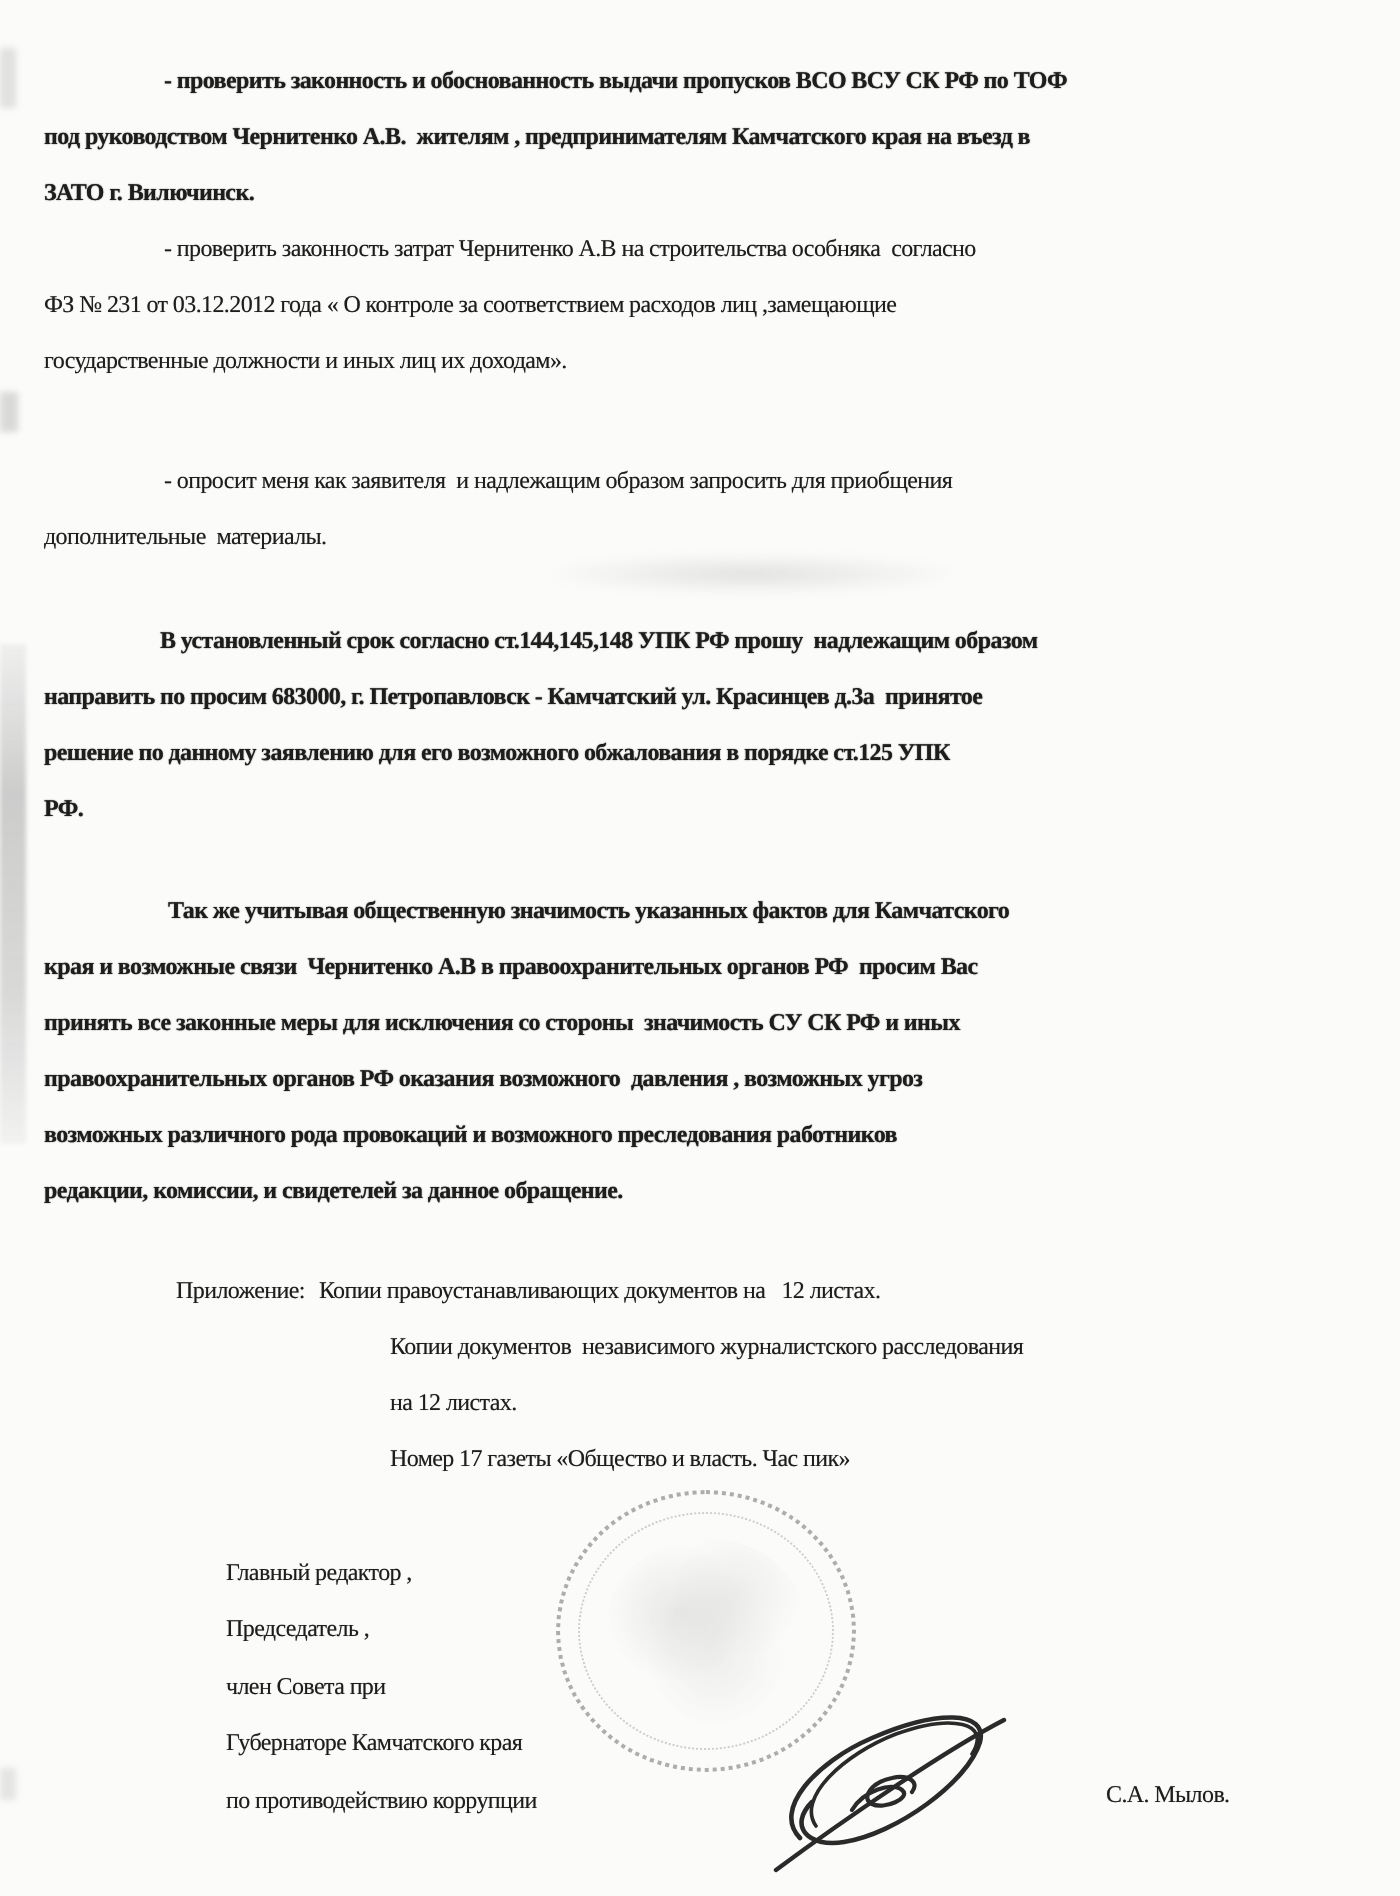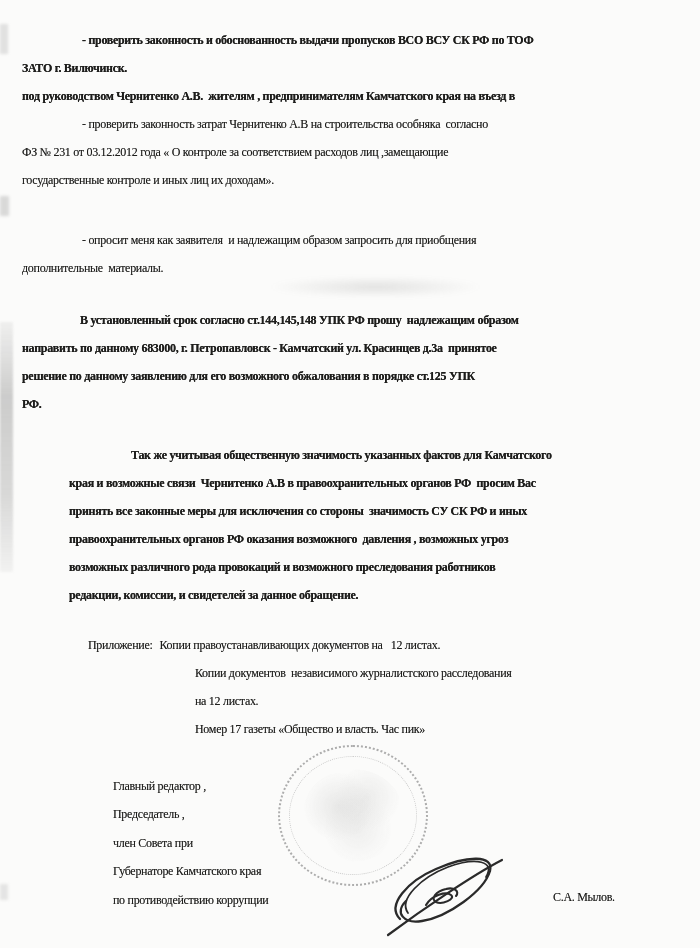--- a/index.html
+++ b/index.html
@@ -20,21 +20,21 @@
     letter-spacing:-0.3px;
     text-shadow:0 0 .35px rgba(25,25,25,.5);
   }
   .para{margin:0;}
   .para.bold .line{font-weight:700;text-shadow:0 0 .6px rgba(15,15,15,.85);}
   .indent-dash{padding-left:60px;}
   .indent-p4{padding-left:58px;}
   .indent-p5{padding-left:62px;}
   .gap-p3{margin-top:32px;}
   .gap-p4{margin-top:24px;font-family:Liberation Serif, serif;}
-  .gap-p5{margin-top:23px;margin-left:47px;}
+  .gap-p5{margin-top:23px;}
 
   .attachment{margin-top:22px;margin-left:66px;}
   .att-first{display:flex;}
   .att-first .att-text{margin-left:7px;}
   .att-cont{margin-left:107px;}
 
   .sig-area{position:relative;height:203px;}
   .sig-titles{position:absolute;left:91px;top:29px;}
   .sig-titles .line{line-height:28.4px;}
   .sig-name{position:absolute;left:531px;top:140px;}
@@ -79,38 +79,38 @@
   <div class="smudge smudge-a"></div>
   <div class="smudge smudge-b"></div>
   <div class="smudge smudge-c"></div>
   <div class="smudge smudge-d"></div>
   <div class="smudge ghost"></div>
 
   <div class="content">
 
     <div class="para bold">
       <div class="line indent-dash">- проверить законность и обоснованность выдачи пропусков ВСО ВСУ СК РФ по ТОФ</div>
+      <div class="line">под руководством Чернитенко А.В.  жителям , предпринимателям Камчатского края на въезд в</div>
       <div class="line">ЗАТО г. Вилючинск.</div>
-      <div class="line">под руководством Чернитенко А.В.  жителям , предпринимателям Камчатского края на въезд в</div>
     </div>
 
     <div class="para normal">
       <div class="line indent-dash">- проверить законность затрат Чернитенко А.В на строительства особняка  согласно</div>
       <div class="line">ФЗ № 231 от 03.12.2012 года « О контроле за соответствием расходов лиц ,замещающие</div>
-      <div class="line">государственные контроле и иных лиц их доходам».</div>
+      <div class="line">государственные должности и иных лиц их доходам».</div>
     </div>
 
     <div class="para normal gap-p3">
       <div class="line indent-dash">- опросит меня как заявителя  и надлежащим образом запросить для приобщения</div>
       <div class="line">дополнительные  материалы.</div>
     </div>
 
     <div class="para bold gap-p4">
       <div class="line indent-p4">В установленный срок согласно ст.144,145,148 УПК РФ прошу  надлежащим образом</div>
-      <div class="line">направить по данному 683000, г. Петропавловск - Камчатский ул. Красинцев д.3а  принятое</div>
+      <div class="line">направить по просим 683000, г. Петропавловск - Камчатский ул. Красинцев д.3а  принятое</div>
       <div class="line">решение по данному заявлению для его возможного обжалования в порядке ст.125 УПК</div>
       <div class="line">РФ.</div>
     </div>
 
     <div class="para bold gap-p5">
       <div class="line indent-p5">Так же учитывая общественную значимость указанных фактов для Камчатского</div>
       <div class="line">края и возможные связи  Чернитенко А.В в правоохранительных органов РФ  просим Вас</div>
       <div class="line">принять все законные меры для исключения со стороны  значимость СУ СК РФ и иных</div>
       <div class="line">правоохранительных органов РФ оказания возможного  давления , возможных угроз</div>
       <div class="line">возможных различного рода провокаций и возможного преследования работников</div>

